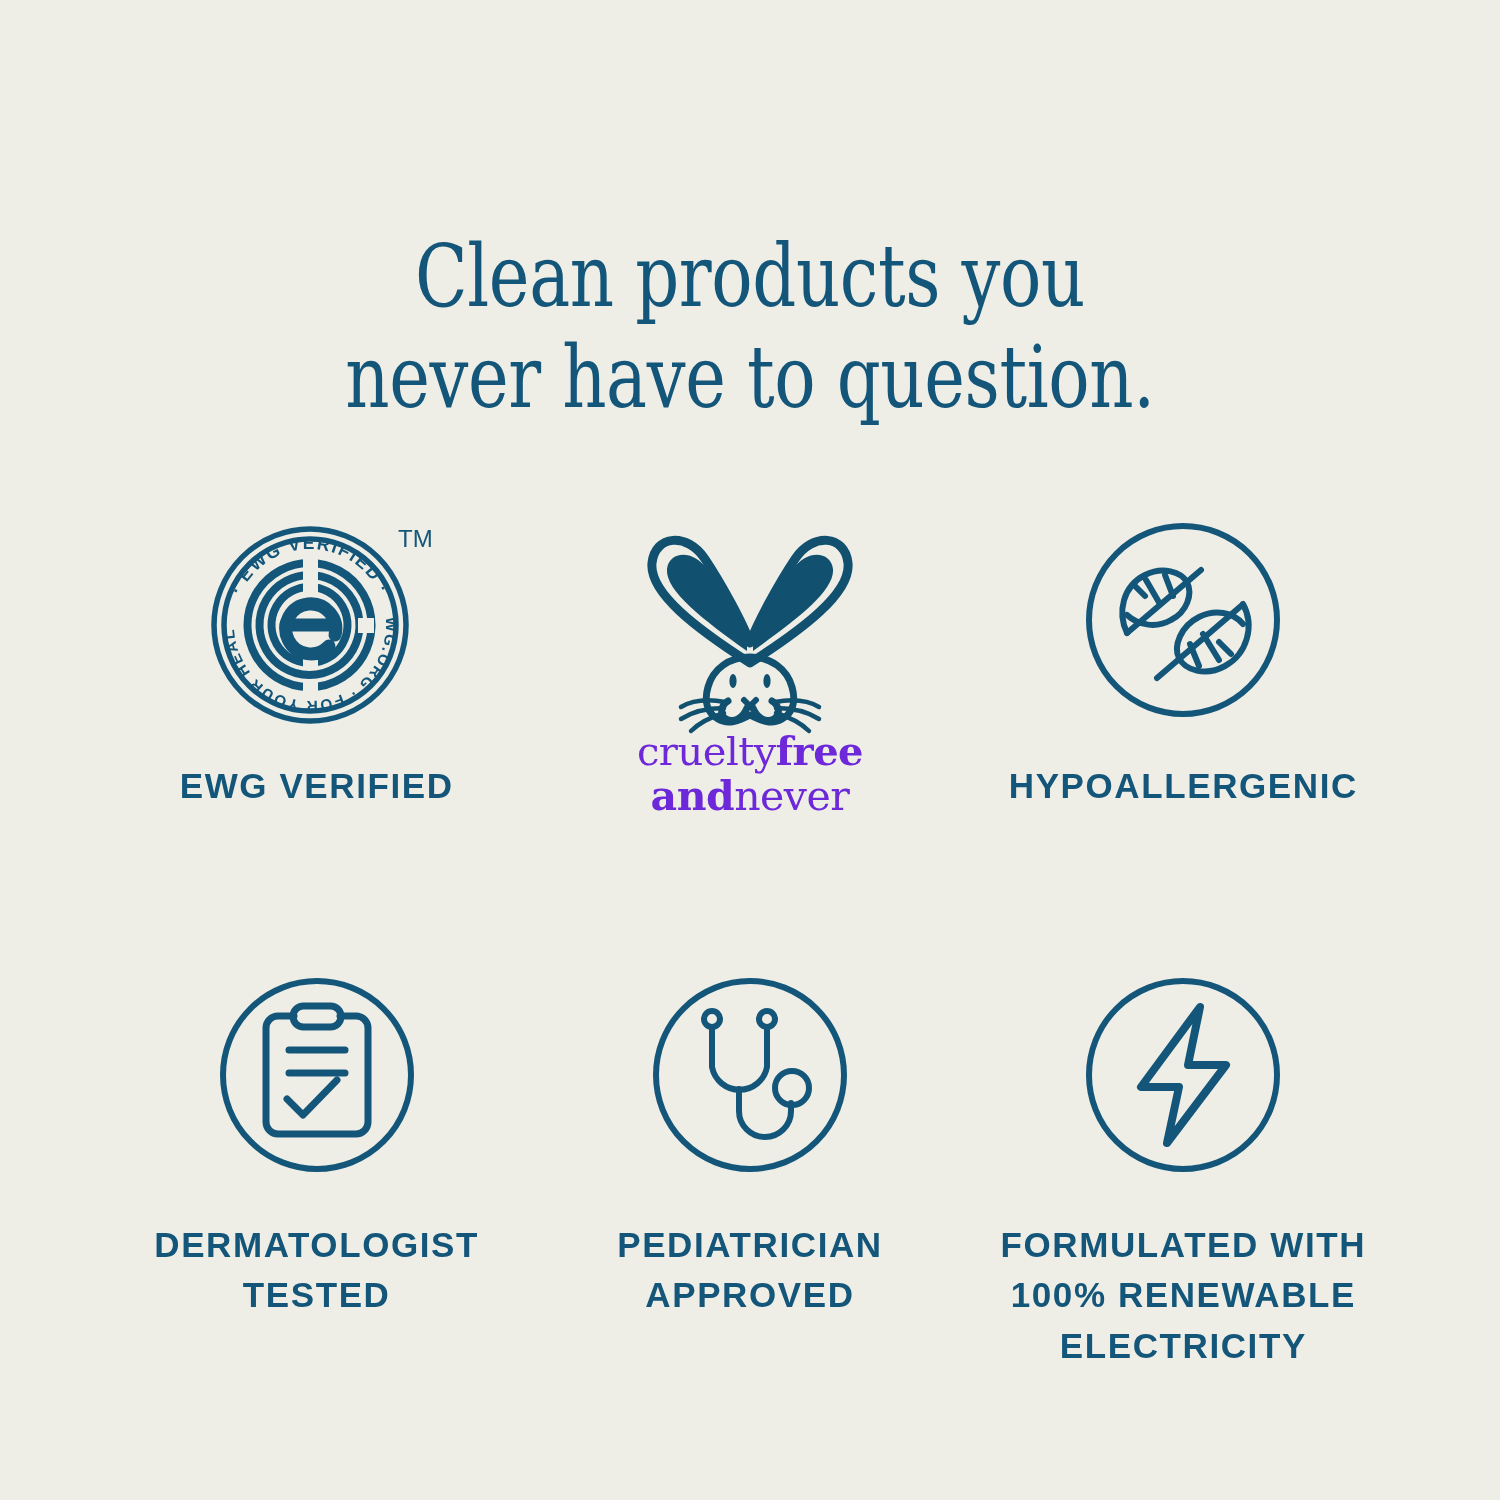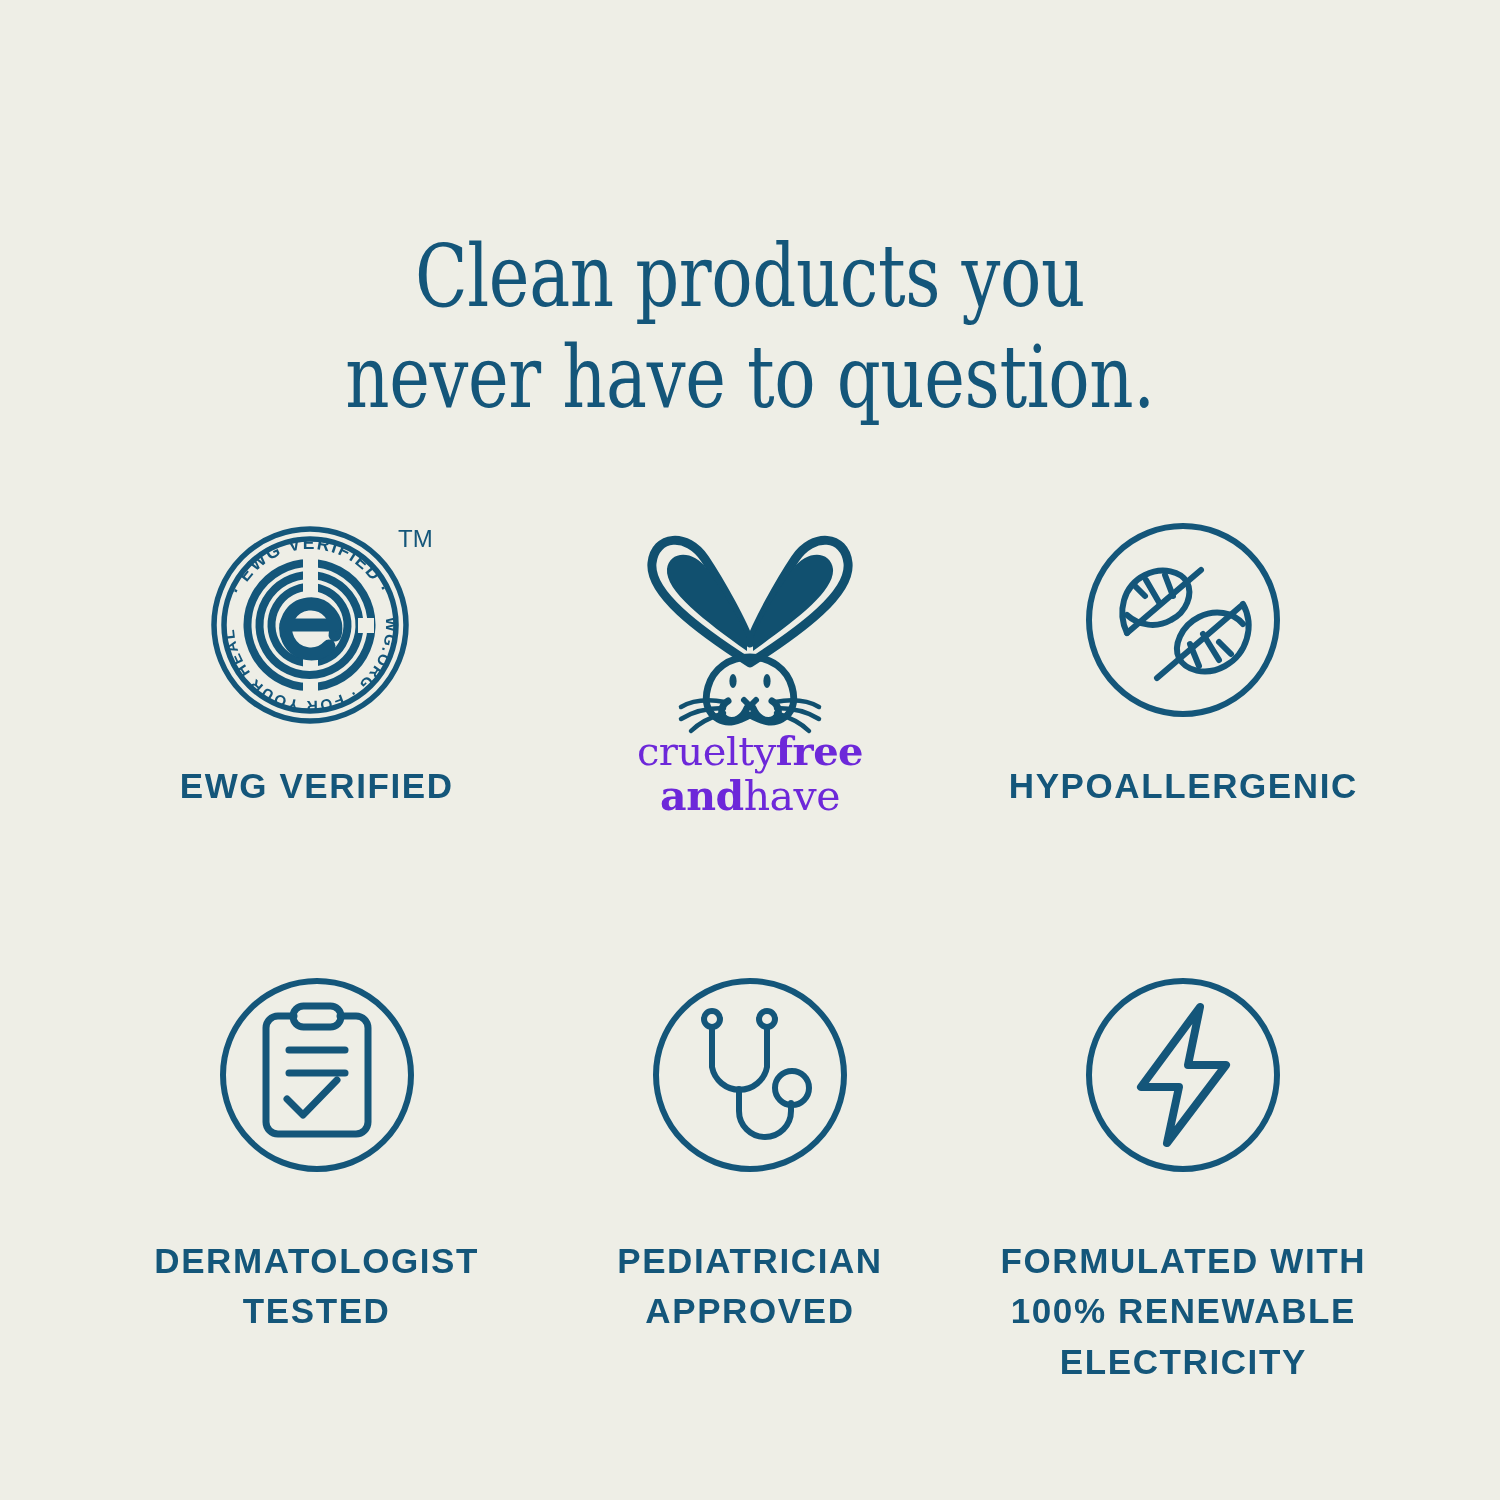--- a/index.html
+++ b/index.html
@@ -77,21 +77,21 @@
     font-weight: bold;
     font-size: 35px;
     letter-spacing: 1.6px;
     line-height: 1.45;
     text-align: center;
     text-transform: uppercase;
     white-space: pre-line;
   }
 
   
-  .row2 .cell-label { margin-top: 46px; }
+  .row2 .cell-label { margin-top: 30px; }
   .row1 .cell-label { margin-top: 26px; }
 
   
   .wordmark {
     margin-top: -6px;
     color: #6d28d9;
     font-family: "DejaVu Serif", "Liberation Serif", serif;
     font-size: 40px;
     line-height: 1.12;
     text-align: center;
@@ -217,21 +217,21 @@
             <path d="M151 203 C 167 203, 183 207, 194 214"></path>
             <path d="M151 208 C 164 212, 176 218, 184 226"></path>
           </g>
         </svg>
       </div>
       <div class="wordmark">
         <div class="l1">
           <span>cruelty</span><b>free</b>
         </div>
         <div class="l2">
-          <b>and</b><span>have</span>
+          <b>and</b><span>never</span>
         </div>
       </div>
     </div>
 
     <div class="cell row1">
       <div class="icon-wrap">
         <svg width="200" height="200" viewBox="0 0 200 200">
           <circle cx="100" cy="100" r="94" fill="none" stroke="#14567a" stroke-width="6"></circle>
           <g fill="none" stroke="#14567a" stroke-width="6" stroke-linecap="round" stroke-linejoin="round">
 

